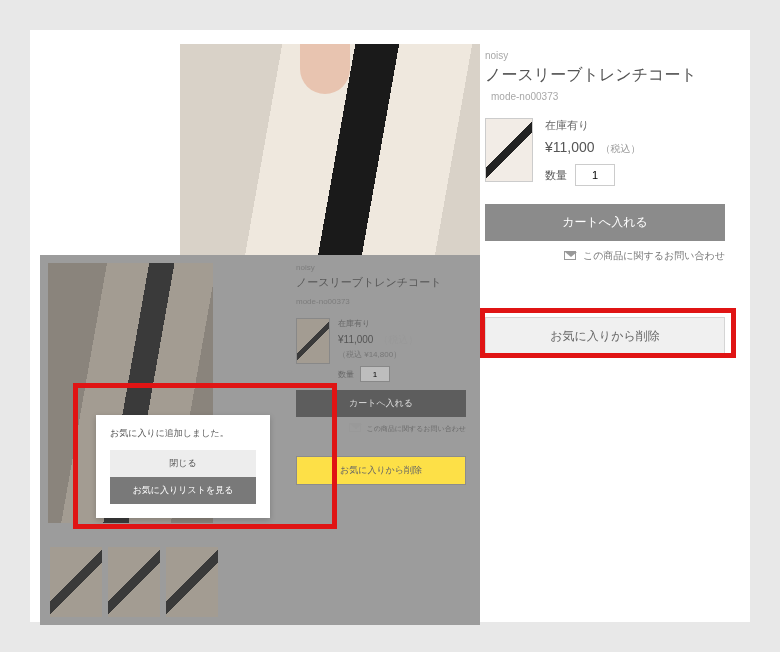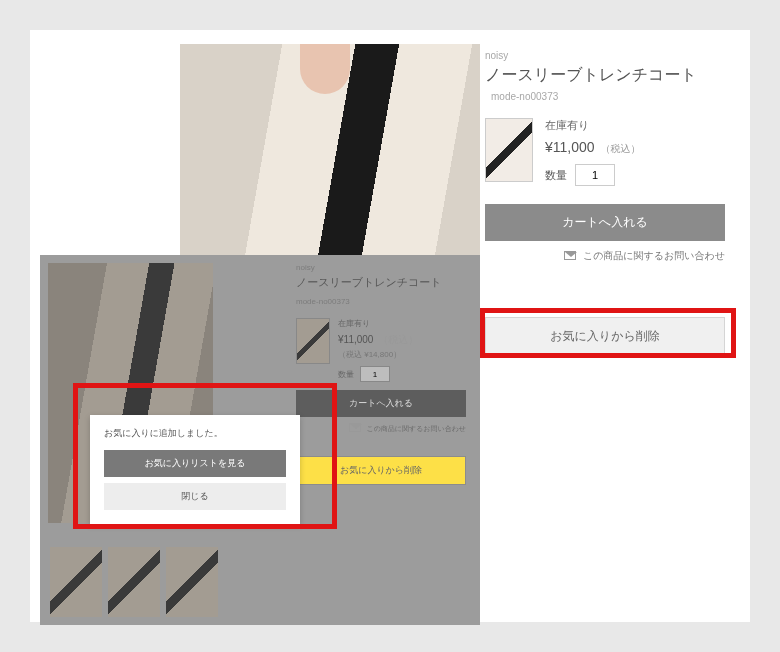--- a/index.html
+++ b/index.html
@@ -115,22 +115,22 @@
     .obtn-cart{background:#5d5d5d;color:#ddd;margin-top:8px;}
     .ocontact{margin-top:5px;text-align:right;font-size:7px;color:#6b6b6b;}
     .obtn-favrm{background:#fde047;color:#666;border:1px solid #8c8c8c;margin-top:22px;}
 
     
     .thumbs{position:absolute;left:10px;bottom:8px;display:flex;gap:6px;}
     .thumbs .t{width:52px;height:70px;background:linear-gradient(135deg,#a39c92 0%,#a39c92 45%,#3a3a3a 45%,#3a3a3a 55%,#a39c92 55%);}
 
     
     .modal {
-      position:absolute; left:50px; top:160px;
-      width:210px; background:#fff;
+      position:absolute; left:56px; top:160px;
+      width:174px; background:#fff;
       padding:12px 14px 14px;
       box-shadow:0 2px 6px rgba(0,0,0,.2);
     }
     .modal-msg{font-size:9px;color:#555;margin-bottom:10px;}
     .mbtn{display:block;width:100%;text-align:center;padding:7px 0;font-size:9px;border:none;cursor:pointer;}
     .mbtn-view{background:#797979;color:#fff;}
     .mbtn-close{background:#ededed;color:#555;margin-top:6px;}
 
     .fav-highlight.left{ left:43px; top:353px; width:264px; height:146px; }
   </style>
@@ -204,20 +204,20 @@
     </div>
 
     <div class="thumbs">
       <div class="t"></div>
       <div class="t"></div>
       <div class="t"></div>
     </div>
 
     <div class="modal">
       <div class="modal-msg">お気に入りに追加しました。</div>
+      <button class="mbtn mbtn-close">閉じる</button>
       <button class="mbtn mbtn-view">お気に入りリストを見る</button>
-      <button class="mbtn mbtn-close">閉じる</button>
     </div>
   </div>
 
   <div class="fav-highlight left"></div>
 
 </div>
 
 </body></html>

